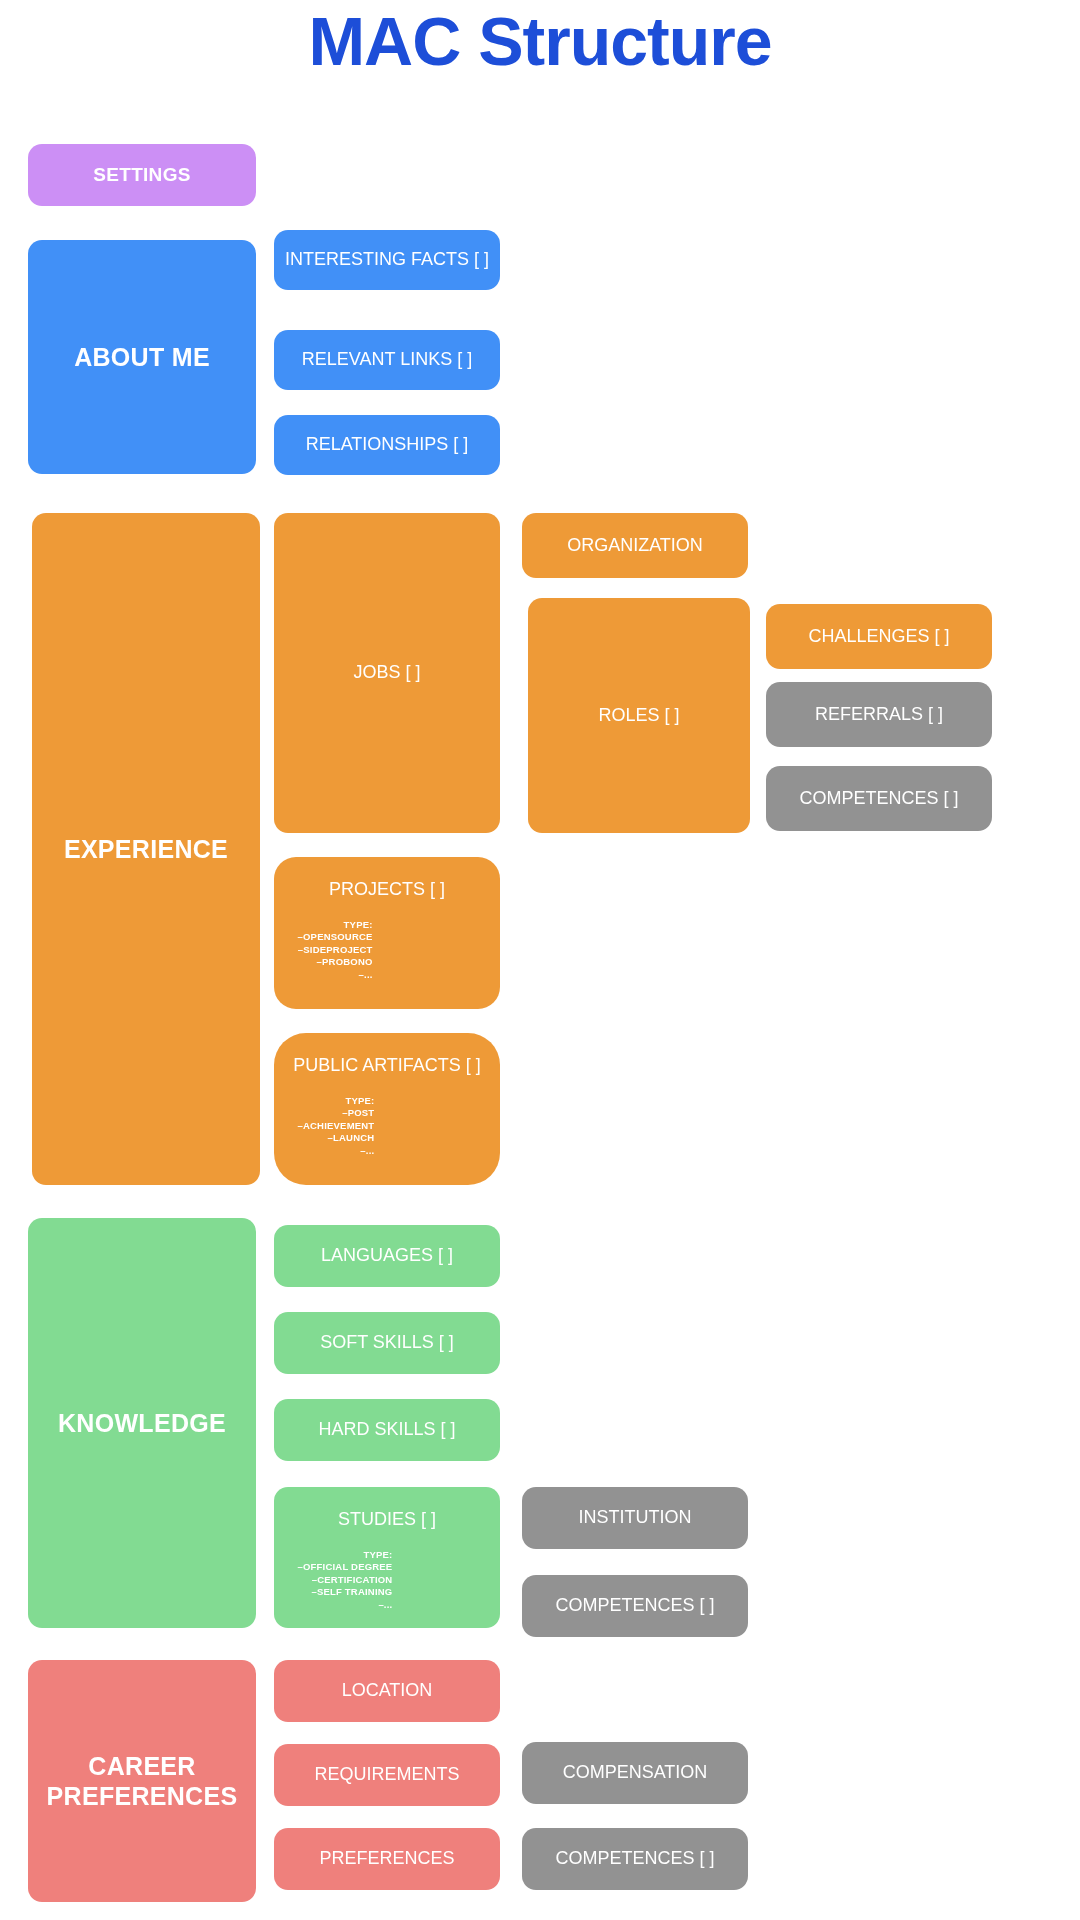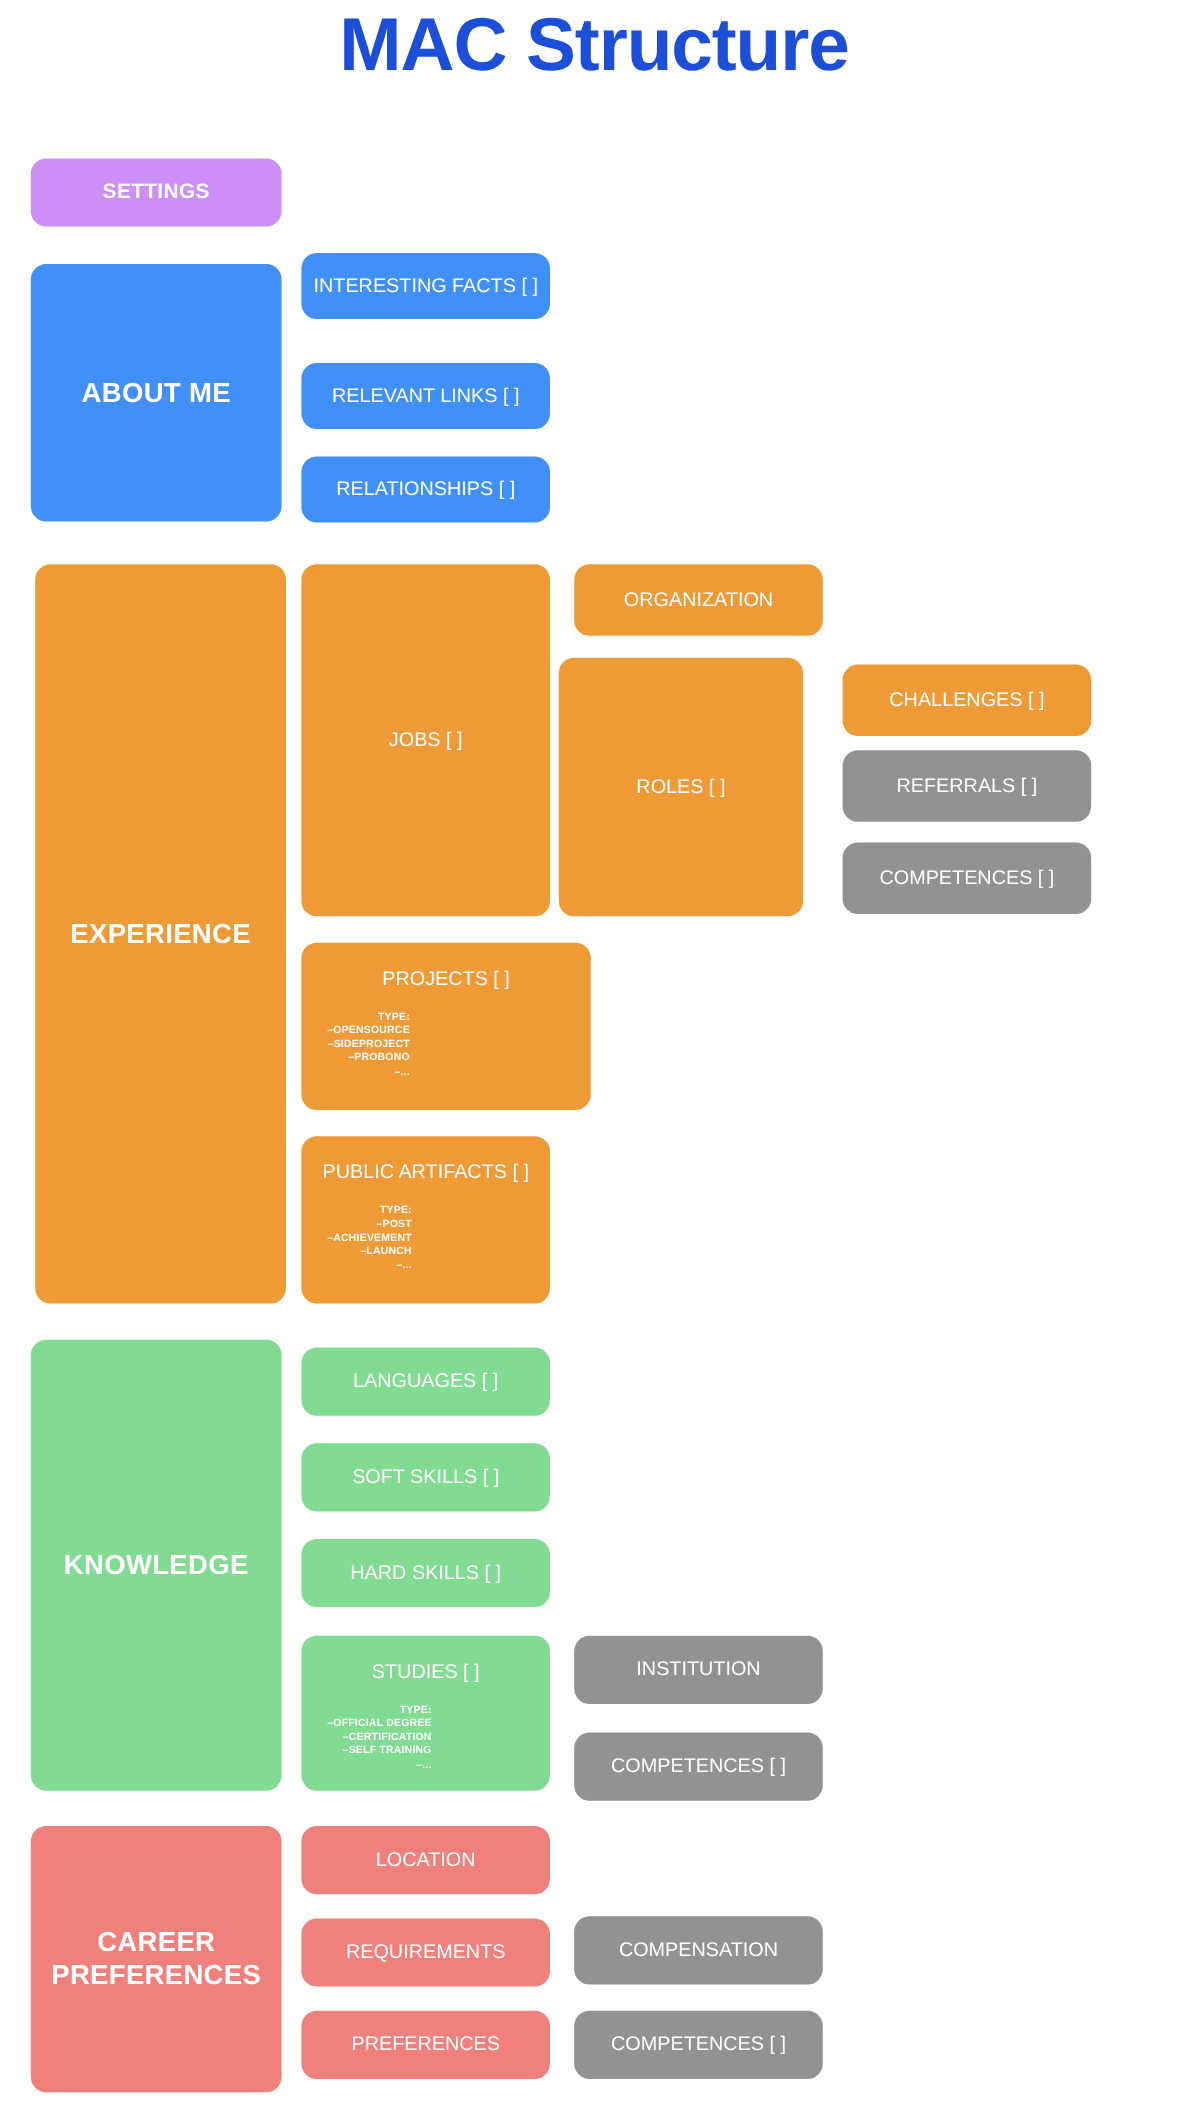--- a/index.html
+++ b/index.html
@@ -119,48 +119,48 @@
 </div>
 
 <div class="card lvl2" style="left:274px; top:513px; width:226px; height:320px; background:#EE9A37;">
   <span class="title">JOBS [ ]</span>
 </div>
 
 <div class="card lvl2" style="left:522px; top:513px; width:226px; height:65px; background:#EE9A37;">
   <span class="title">ORGANIZATION</span>
 </div>
 
-<div class="card lvl2" style="left:508px; top:598px; width:222px; height:235px; background:#EE9A37;">
+<div class="card lvl2" style="left:528px; top:598px; width:222px; height:235px; background:#EE9A37;">
   <span class="title">ROLES [ ]</span>
 </div>
 
 <div class="card lvl2" style="left:766px; top:604px; width:226px; height:65px; background:#EE9A37;">
   <span class="title">CHALLENGES [ ]</span>
 </div>
 
 <div class="card lvl2" style="left:766px; top:682px; width:226px; height:65px; background:#929292;">
   <span class="title">REFERRALS [ ]</span>
 </div>
 
 <div class="card lvl2" style="left:766px; top:766px; width:226px; height:65px; background:#929292;">
   <span class="title">COMPETENCES [ ]</span>
 </div>
 
-<div class="card with-list" style="left:274px; top:857px; width:263px; height:152px; background:#EE9A37;">
+<div class="card with-list" style="left:274px; top:857px; width:226px; height:152px; background:#EE9A37;border-radius:22px;">
   <span class="title">PROJECTS [ ]</span>
   <div class="type-list">
     <span class="type-head">TYPE:</span>
     <span class="type-item"><span class="dash">–</span><span>OPENSOURCE</span></span>
     <span class="type-item"><span class="dash">–</span><span>SIDEPROJECT</span></span>
     <span class="type-item"><span class="dash">–</span><span>PROBONO</span></span>
     <span class="type-item"><span class="dash">–</span><span>...</span></span>
   </div>
 </div>
 
-<div class="card with-list" style="left:274px; top:1033px; width:226px; height:152px; background:#EE9A37;">
+<div class="card with-list" style="left:274px; top:1033px; width:226px; height:152px; background:#EE9A37;border-radius:32px;">
   <span class="title">PUBLIC ARTIFACTS [ ]</span>
   <div class="type-list">
     <span class="type-head">TYPE:</span>
     <span class="type-item"><span class="dash">–</span><span>POST</span></span>
     <span class="type-item"><span class="dash">–</span><span>ACHIEVEMENT</span></span>
     <span class="type-item"><span class="dash">–</span><span>LAUNCH</span></span>
     <span class="type-item"><span class="dash">–</span><span>...</span></span>
   </div>
 </div>
 

